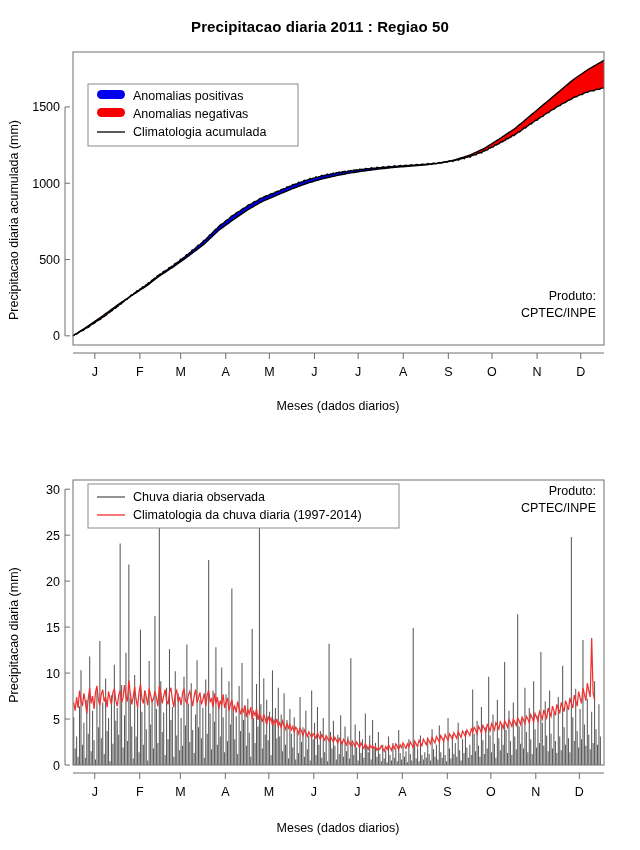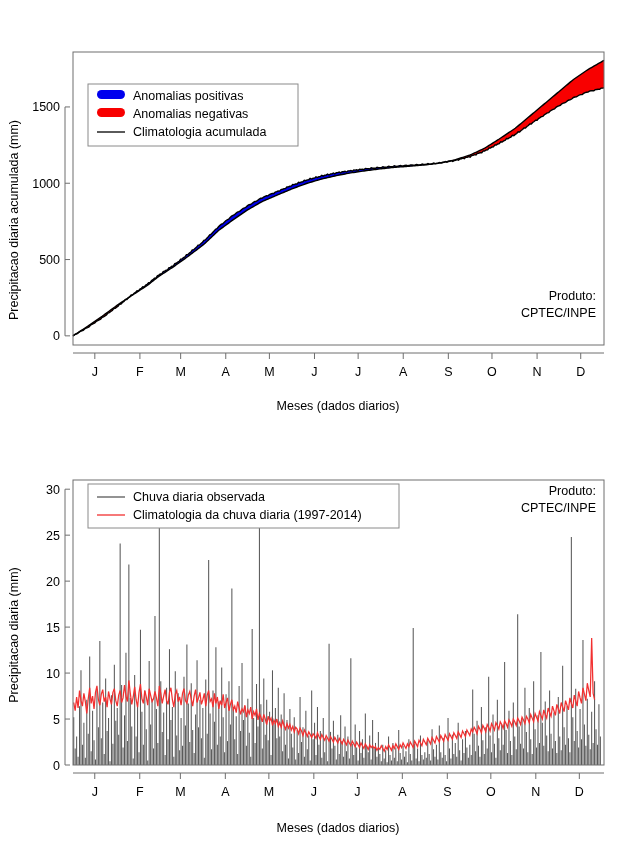--- a/index.html
+++ b/index.html
@@ -31,20 +31,21 @@
   .line-climd{fill:none;stroke:#f23030;stroke-width:1.25;}
   .lg-line-black{stroke:#000;stroke-width:1.3;}
   .lg-line-gray{stroke:#595959;stroke-width:1.3;}
   .lg-line-red{stroke:#f23030;stroke-width:1.3;}
 </style>
 </head>
 <body>
 
 <div class="page">
 
+  <div class="chart-title">Precipitacao diaria 2011 : Regiao 50</div>
 
   <div class="panel" id="panel-top">
     <svg class="plotsvg" id="svg-top" width="640" height="420">
       <g id="top-axes">
           <line x1="65" y1="295.84375" x2="65" y2="66.9375" class="axis-line"></line>
           <line x1="65" y1="295.84375" x2="70" y2="295.84375" class="axis-line"></line>
           <text x="60" y="300.34375" text-anchor="end" class="tick-text">0</text>
           <line x1="65" y1="219.54166666666666" x2="70" y2="219.54166666666666" class="axis-line"></line>
           <text x="60" y="224.04166666666666" text-anchor="end" class="tick-text">500</text>
           <line x1="65" y1="143.23958333333331" x2="70" y2="143.23958333333331" class="axis-line"></line>

